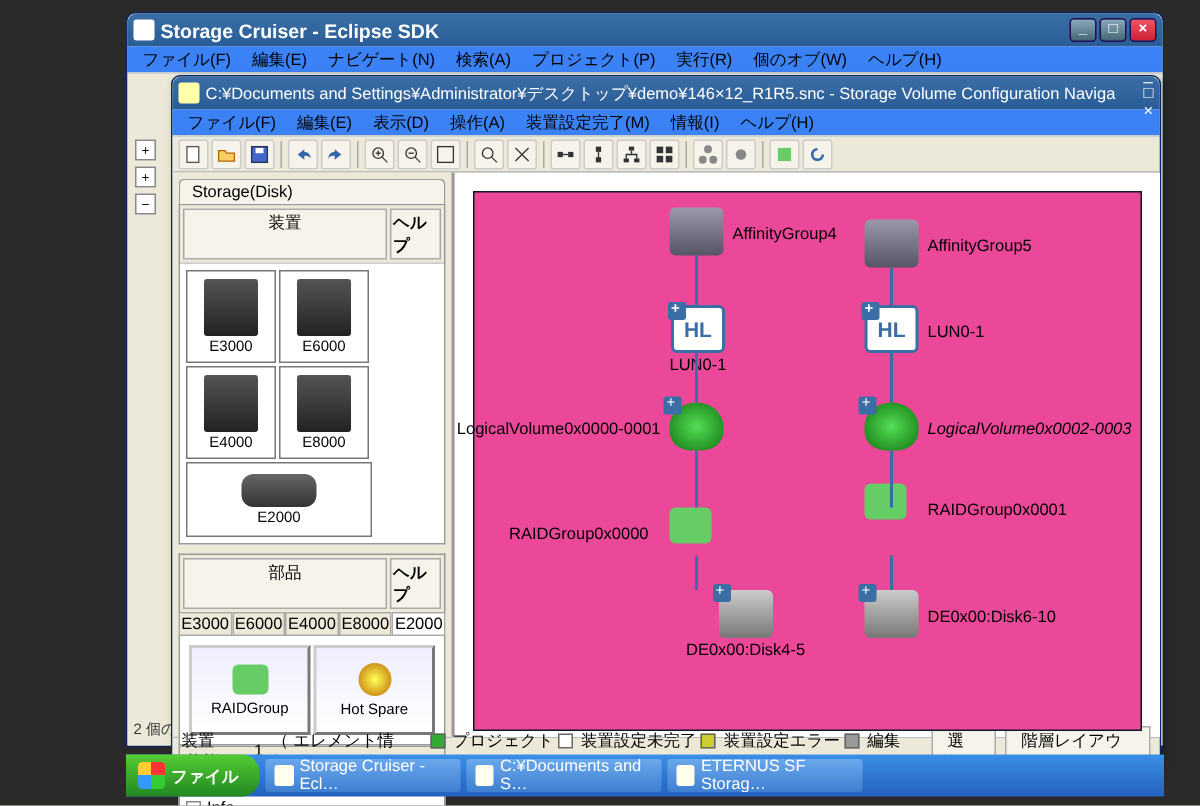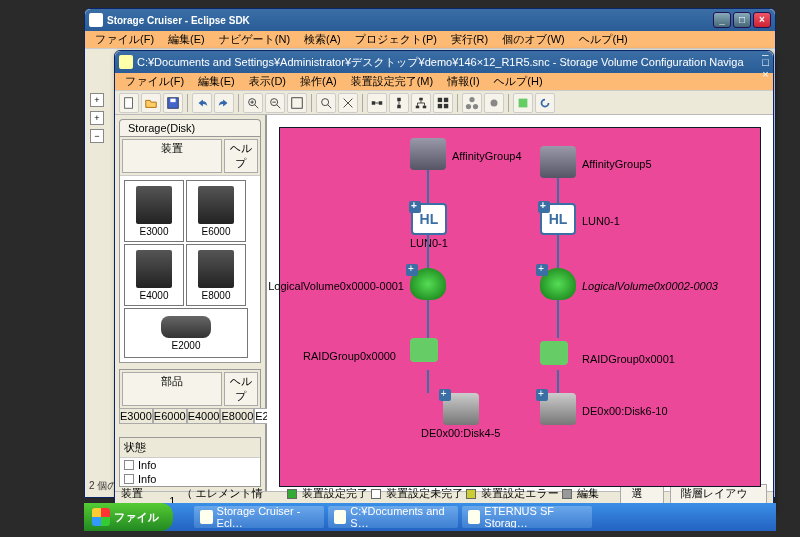--- a/index.html
+++ b/index.html
@@ -2,48 +2,48 @@
 <html><head>
 <meta charset="utf-8">
 <style>
   * { margin: 0; padding: 0; box-sizing: border-box; font-family: "MS UI Gothic", sans-serif; font-size: 11px; }
   body { background: #2a2a2a; width: 800px; height: 537px; overflow: hidden; position: relative; }
 
   
   .eclipse-window { position: absolute; top: 8px; left: 84px; width: 692px; height: 490px; background: #ece9d8; border: 1px solid #0a246a; border-radius: 6px 6px 0 0; }
   .titlebar { height: 22px; background: linear-gradient(#3a6ea5,#2a5d97); color: #fff; display: flex; align-items: center; padding: 0 4px; border-radius: 6px 6px 0 0; font-weight: bold; }
   .titlebar .tb-icon { width: 14px; height: 14px; background: #fff; border-radius: 2px; margin-right: 4px; display:inline-block;}
-  .titlebar .title { flex: 1; font-size: 10px; }
+  .titlebar .title { flex: 1; font-size: 13px; }
   .titlebar .win-btns { display: flex; gap: 2px; }
   .titlebar .win-btn { width: 18px; height: 16px; background: linear-gradient(#8ab,#467); border: 1px solid #215; border-radius: 3px; color:#fff; text-align:center; line-height:14px; font-size:10px; cursor:pointer;}
   .titlebar .win-btn.close { background: linear-gradient(#e56,#c23); }
 
-  .menubar { height: 18px; background: #fdba74; display: flex; gap: 2px; padding: 0 4px; align-items:center; border-bottom:1px solid #ccc;}
+  .menubar { height: 18px; background: #3b82f6; display: flex; gap: 2px; padding: 0 4px; align-items:center; border-bottom:1px solid #ccc;}
   .menubar span { padding: 1px 6px; cursor: pointer; }
 
   
   .inner-window { position: absolute; top: 50px; left: 114px; width: 660px; height: 460px; background: #ece9d8; border: 1px solid #0a246a; border-radius: 6px 6px 0 0; box-shadow: 2px 2px 6px rgba(0,0,0,.3); z-index: 5;}
   .inner-titlebar { height: 22px; background: linear-gradient(#3a6ea5,#2a5d97); color:#fff; display:flex; align-items:center; padding:0 4px; border-radius:6px 6px 0 0; font-size:10px;}
   .inner-titlebar .tb-icon { width:14px;height:14px;background:#ffa;border-radius:2px;margin-right:4px;}
   .inner-titlebar .title { flex:1; overflow:hidden; text-overflow:ellipsis; white-space:nowrap;}
 
   .toolbar { height: 24px; background: #ece9d8; display:flex; align-items:center; gap:2px; padding:0 4px; border-bottom:1px solid #bbb;}
   .toolbar .tbtn { width:20px;height:20px;border:1px solid #ccc;background:#f5f3ea;display:flex;align-items:center;justify-content:center;cursor:pointer;border-radius:2px;}
   .toolbar .sep { width:1px;height:18px;background:#aaa;margin:0 2px;}
   .toolbar svg{width:14px;height:14px;}
 
   .client { display:flex; height: calc(100% - 22px - 18px - 24px - 18px); }
 
   
-  .palette { width:152px; background:#ece9d8; border-right:2px solid #999; padding:4px; display:flex;flex-direction:column;}
+  .palette { width:188px; background:#ece9d8; border-right:2px solid #999; padding:4px; display:flex;flex-direction:column;}
   .tab { display:inline-block; padding:2px 8px; background:#f5f3ea; border:1px solid #999; border-bottom:none; border-radius:4px 4px 0 0;}
   .panel { border:1px solid #999; background:#fff; flex:0 0 auto; margin-bottom:6px;}
   .panel-head { display:flex; background:#ece9d8; border-bottom:1px solid #ccc; padding:2px;}
   .panel-head .ph-title { flex:1; border:1px solid #aaa; background:#f5f3ea; text-align:center; padding:1px;}
-  .panel-head .ph-help { width:34px; border:1px solid #aaa; background:#f5f3ea; text-align:center; padding:1px; margin-left:2px; cursor:pointer;}
+  .panel-head .ph-help { width:34px; border:1px solid #aaa; background:#f5f3ea; padding:1px; margin-left:2px; cursor:pointer;font-weight:bold;}
   .grid { display:flex; flex-wrap:wrap; gap:2px; padding:4px; }
   .cell { width:60px; height:62px; border:1px solid #777; background:#fff; display:flex; flex-direction:column; align-items:center; justify-content:center; cursor:pointer;}
   .cell.wide { width:124px; height:50px;}
   .cell .icon-box { width:36px; height:38px; background:linear-gradient(#555,#222); border-radius:2px; position:relative;}
   .cell .icon-box.disk { width:50px;height:22px;background:linear-gradient(#666,#333);border-radius:8px;}
   .cell .lbl { margin-top:2px; font-size:10px;}
   .part-tabs { display:flex; font-size:9px;}
   .part-tabs span { flex:1; border:1px solid #aaa; background:#ece9d8; text-align:center; padding:1px 0; cursor:pointer;}
   .part-tabs span.active { background:#fff;}
   .parts-body { display:flex; gap:2px; padding:6px; background:#fff; border:1px solid #999; border-top:none;}
@@ -304,20 +304,30 @@
           <div class="ph-title">部品</div>
           <div class="ph-help">ヘルプ</div>
         </div>
         <div class="part-tabs" id="part-tabs">
             <span>E3000</span>
             <span>E6000</span>
             <span>E4000</span>
             <span>E8000</span>
             <span class="active">E2000</span>
           </div>
+        <div class="parts-body" id="parts-body">
+            <div class="part-cell">
+              <div class="raid-ico"></div>
+              <div style="font-size: 10px; margin-top: 4px;">RAIDGroup</div>
+            </div>
+            <div class="part-cell">
+              <div class="spare-ico"></div>
+              <div style="font-size: 10px; margin-top: 4px;">Hot Spare</div>
+            </div>
+          </div>
       </div>
 
       <div class="status-pane">
         <div class="sp-title">状態</div>
         <div id="status-rows">
             <div class="sp-row">
               <div class="sp-ico"></div>
               <span>Info</span>
             </div>
             <div class="sp-row">
@@ -367,53 +377,53 @@
             <div class="node-label right">LUN0-1</div>
           </div>
           <div class="link" style="left: 277px; top: 50px; height: 25px;"></div>
           <div class="node" style="left: 260px; top: 140px; font-style: italic;">
             <div class="nico vol">
               <div class="corner"></div>
             </div>
             <div class="node-label right">LogicalVolume0x0002-0003</div>
           </div>
           <div class="link" style="left: 277px; top: 107px; height: 33px;"></div>
-          <div class="node" style="left: 260px; top: 213px;">
+          <div class="node" style="left: 260px; top: 194px;">
             <div class="nico raid"></div>
             <div class="node-label right">RAIDGroup0x0001</div>
           </div>
           <div class="link" style="left: 277px; top: 172px; height: 38px;"></div>
           <div class="node" style="left: 260px; top: 265px;">
             <div class="nico drive">
               <div class="corner"></div>
             </div>
             <div class="node-label right">DE0x00:Disk6-10</div>
           </div>
           <div class="link" style="left: 277px; top: 242px; height: 23px;"></div>
         </div>
     </div>
   </div>
 
   <div class="footer">
     <span>装置数：</span>
     <span>1</span>
     <span>（ エレメント情報）</span>
-    <span id="legend"><span class="legend-sq" style="background: rgb(51, 170, 51);"></span><span> 装置設定完了  </span><span class="legend-sq" style="background: rgb(255, 255, 255);"></span><span> 装置設定未完了  </span><span class="legend-sq" style="background: rgb(204, 204, 51);"></span><span> 装置設定エラー  </span><span class="legend-sq" style="background: rgb(153, 153, 153);"></span><span> 編集不可  </span></span>
+    <span id="legend"><span class="legend-sq" style="background: rgb(51, 170, 51);"></span><span> プロジェクト  </span><span class="legend-sq" style="background: rgb(255, 255, 255);"></span><span> 装置設定未完了  </span><span class="legend-sq" style="background: rgb(204, 204, 51);"></span><span> 装置設定エラー  </span><span class="legend-sq" style="background: rgb(153, 153, 153);"></span><span> 編集不可  </span></span>
     <span class="spacer"></span>
     <span class="fbtn">選択</span>
     <span class="fbtn">階層レイアウト</span>
   </div>
 </div>
 
 <div class="taskbar">
   <div class="start">
     <span class="flag"></span>
     <span>ファイル</span>
   </div>
-  <div id="tasks" style="display:flex;padding-left:17px;">
+  <div id="tasks" style="display:flex;">
       <div class="task">
         <div class="tico"></div>
         <span>Storage Cruiser - Ecl…</span>
       </div>
       <div class="task">
         <div class="tico"></div>
         <span>C:¥Documents and S…</span>
       </div>
       <div class="task">
         <div class="tico"></div>

